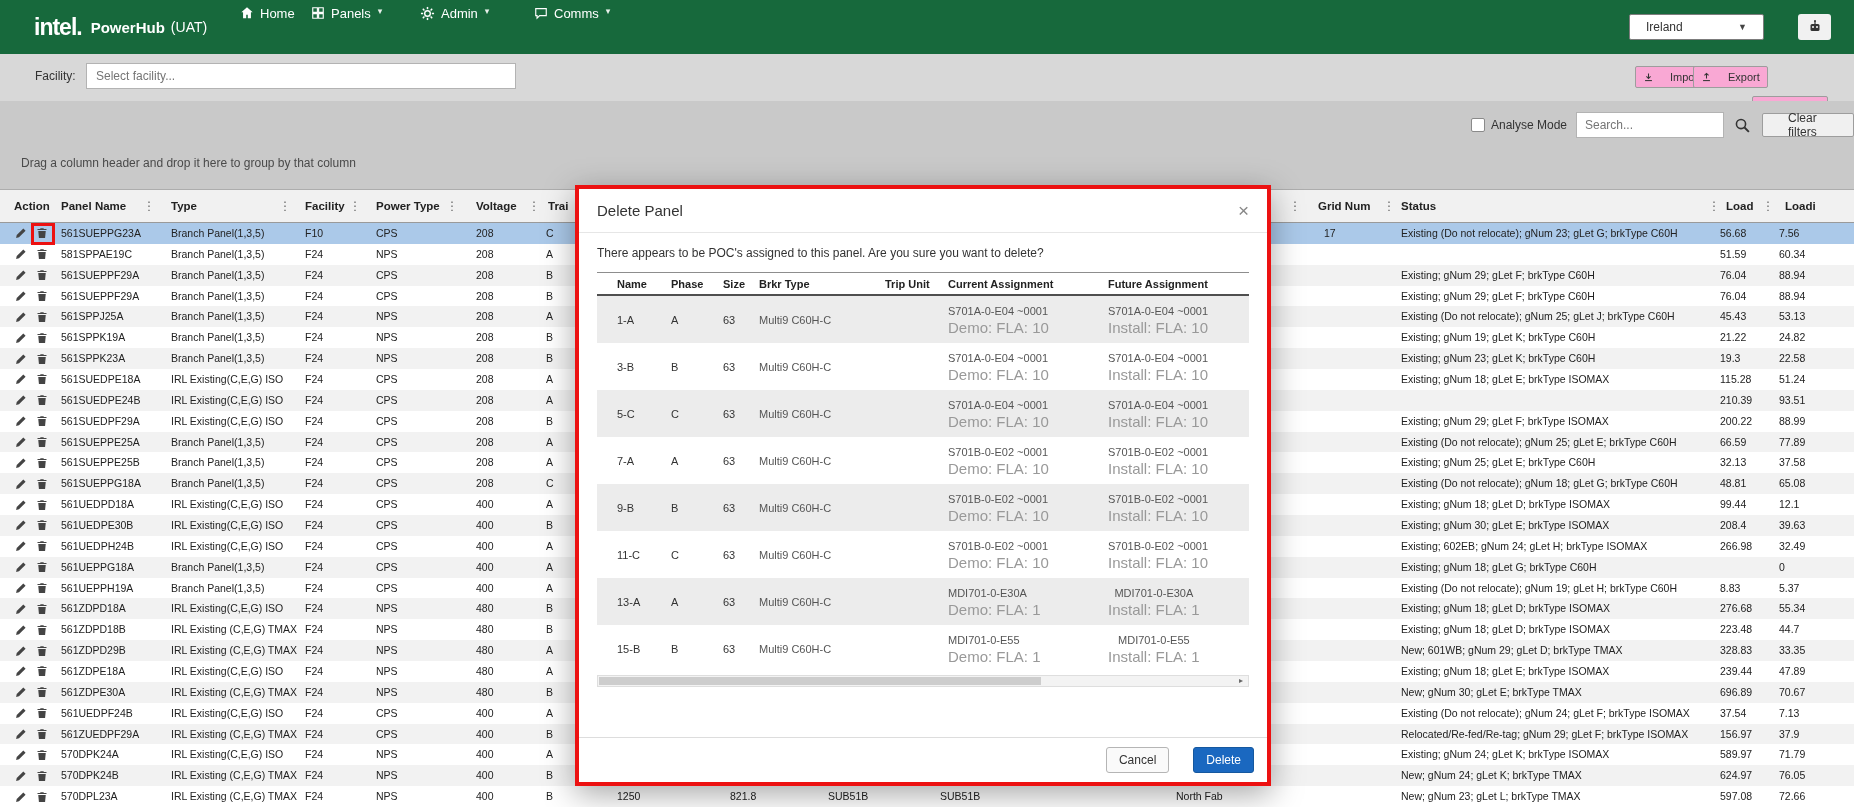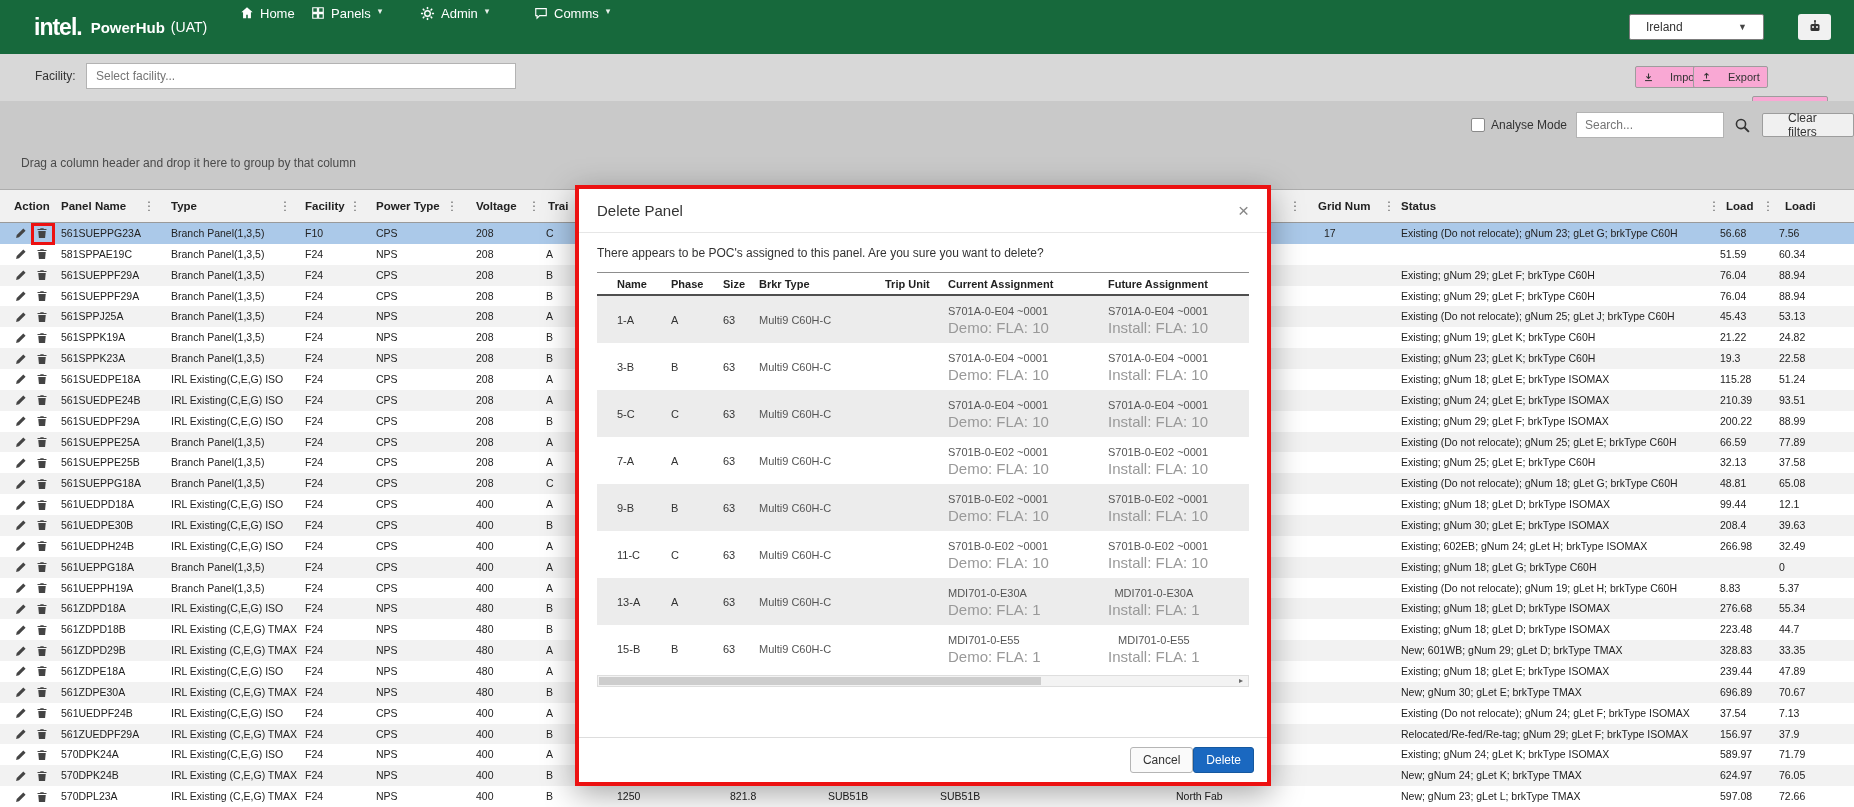--- a/index.html
+++ b/index.html
@@ -73,21 +73,21 @@
   .mrow { position:relative; height:47px; background:#fff; }
   .mrow.alt { background:#ececec; }
   .mcell { position:absolute; top:50%; transform:translateY(-50%); font-size:11px; color:#555; white-space:nowrap; }
   .mcell.dark { color:#333; }
   .mcell .l2 { display:block; color:#999; font-size:15px; margin-top:2px; }
   .m-c1 { left:20px; }  .m-c2 { left:74px; }  .m-c3 { left:126px; }
   .m-c4 { left:162px; } .m-c5 { left:288px; } .m-c6 { left:351px; } .m-c7 { left:511px;text-align:center; }
   .m-scroll { flex:0 0 auto; height:12px; margin:3px 18px 0; background:#f3f3f3; border:1px solid #dedede; position:relative; }
   .m-thumb { position:absolute; left:1px; top:1px; height:8px; width:68%; background:#cdcdcd; cursor:pointer; }
   .m-arrow { position:absolute; right:1px; top:0; width:12px; height:10px; font-size:8px; line-height:10px; text-align:center; color:#666; cursor:pointer; }
-  .m-foot { margin-top:auto; flex:0 0 auto; border-top:1px solid #ddd; padding:9px 13px; display:flex; justify-content:flex-end; gap:0;align-items:center; }
+  .m-foot { margin-top:auto; flex:0 0 auto; border-top:1px solid #ddd; padding:9px 13px; display:flex; justify-content:flex-end; gap:24px;align-items:center; }
   .btn-cancel { background:#fafafa; border:1px solid #b5b5b5; border-radius:3px; font-size:12px; color:#333; padding:5px 12px; cursor:pointer; font-family:"Liberation Sans",sans-serif; }
   .btn-delete { background:#1a68c0; border:1px solid #15589f; border-radius:3px; font-size:12px; color:#fff; padding:5px 12px; cursor:pointer; font-family:"Liberation Sans",sans-serif; }
 
   
   .anno-trash { position:absolute; left:31px; top:223px; width:24px; height:22px; border:3px solid #ec1111; z-index:20; pointer-events:none; }
 </style>
 </head>
 <body>
 
 <div class="navbar">
@@ -381,21 +381,20 @@
           <path d="M6 1.5h4l.5 1H14V4H2V2.5h3.5zM3 5.2h10l-.9 9.3H3.9z" fill="#444"></path>
         </svg>
       </span>
       <span class="cell c-name">561SUEDPE24B</span>
       <span class="cell c-type">IRL Existing(C,E,G) ISO</span>
       <span class="cell c-fac">F24</span>
       <span class="cell c-pwr">CPS</span>
       <span class="cell c-volt">208</span>
       <span class="cell c-train">A</span>
       <span class="cell c-gnum"></span>
-      <span class="cell c-status">Existing; gNum 24; gLet E; brkType ISOMAX</span>
       <span class="cell c-load">210.39</span>
       <span class="cell c-loading">93.51</span>
     </div>
     <div class="grow">
       <span class="cell c-action">
         <svg class="aicon" viewBox="0 0 16 16">
           <path d="M11.1 1.9l3 3L5.3 13.7l-3.8.8.8-3.8z" fill="#444"></path>
         </svg>
         <svg class="aicon" viewBox="0 0 16 16">
           <path d="M6 1.5h4l.5 1H14V4H2V2.5h3.5zM3 5.2h10l-.9 9.3H3.9z" fill="#444"></path>

